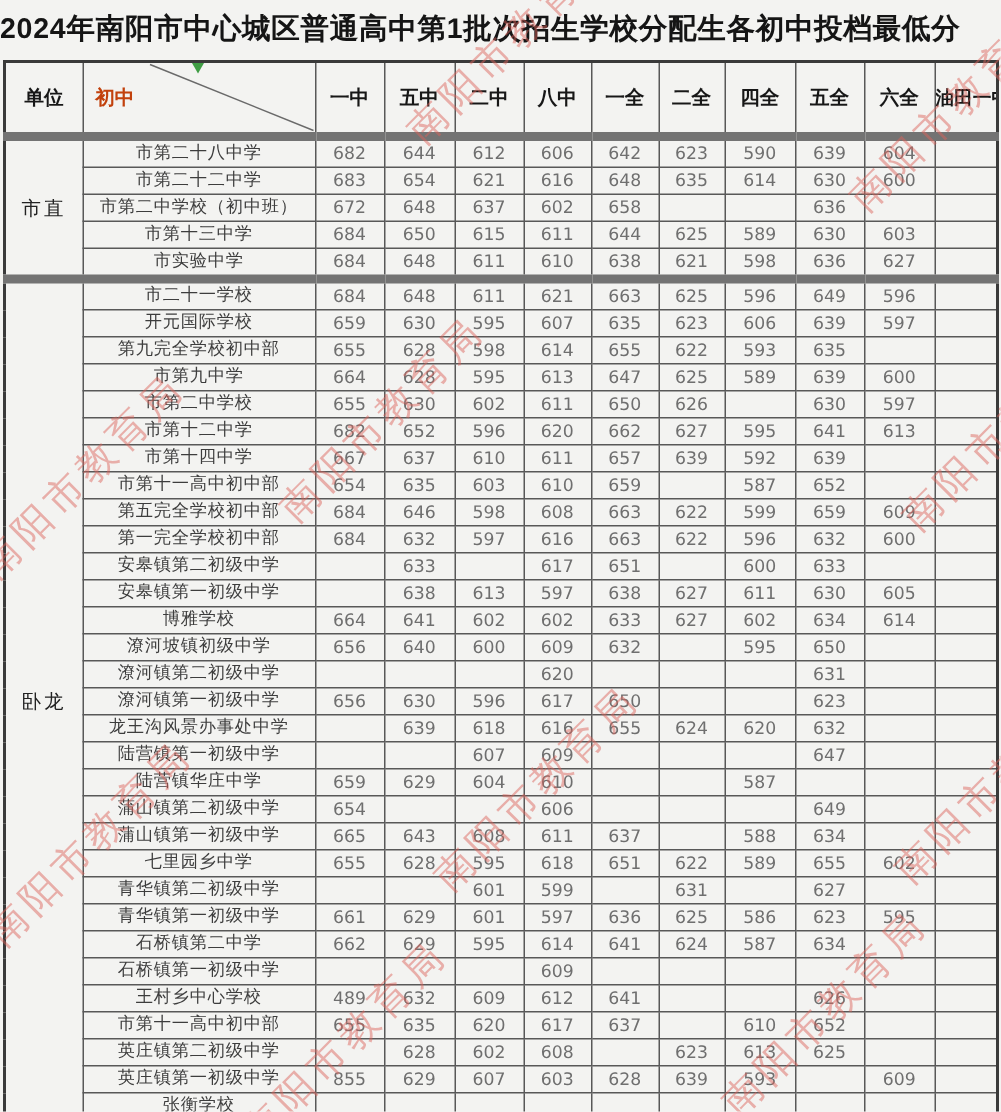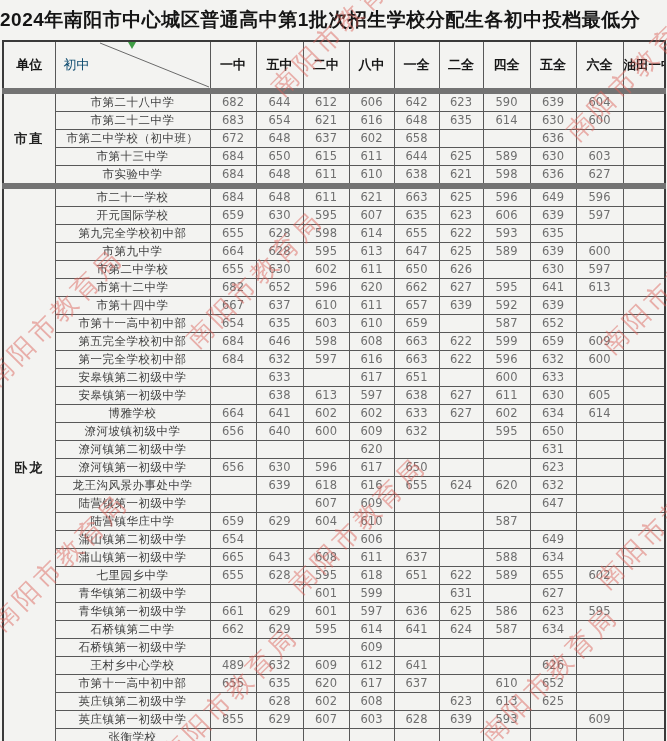--- a/index.html
+++ b/index.html
@@ -24,29 +24,29 @@
     text-align:center;vertical-align:middle;
     overflow:hidden;white-space:nowrap;
   }
   thead th{
     height:46px;font-size:13px;font-weight:bold;color:#171717;
     border-bottom:2px solid #3a3a3a;
   }
   th.oilfield{white-space:normal;line-height:15px;font-size:12.5px;}
   tbody td{height:17px;font-size:11.5px;line-height:17px;}
   td.unit{
-    font-size:13px;font-weight:bold;color:#222;letter-spacing:2px;
+    font-size:13px;font-weight:normal;color:#222;letter-spacing:2px;
     border-right:1px solid #585858;
   }
   td.school{color:#3d3d3d;font-size:11.5px;letter-spacing:0.5px;}
   td.score-val{color:#6f6f6f;font-family:"DejaVu Sans","Liberation Sans",sans-serif;}
   tr.section-start td{border-top:6px solid #737373;}
   .diag-cell{position:relative;}
   .diag-cell svg{position:absolute;left:0;top:0;}
-  .diag-junior{position:absolute;left:8px;top:50%;transform:translateY(-50%);font-size:13px;font-weight:normal;color:#0c4a6e;}
+  .diag-junior{position:absolute;left:8px;top:50%;transform:translateY(-50%);font-size:13px;font-weight:bold;color:#c2410c;}
   .diag-senior{position:absolute;right:14px;top:6px;font-size:11px;font-weight:bold;color:#171717;margin-top:44px;}
   .corner-marker{
     position:absolute;left:72px;top:0;width:0;height:0;
     border-left:4px solid transparent;border-right:4px solid transparent;
     border-top:7px solid #3f9d44;
   }
   .watermark-layer{
     position:absolute;left:0;top:0;width:667px;height:741px;
     pointer-events:none;z-index:6;
   }

